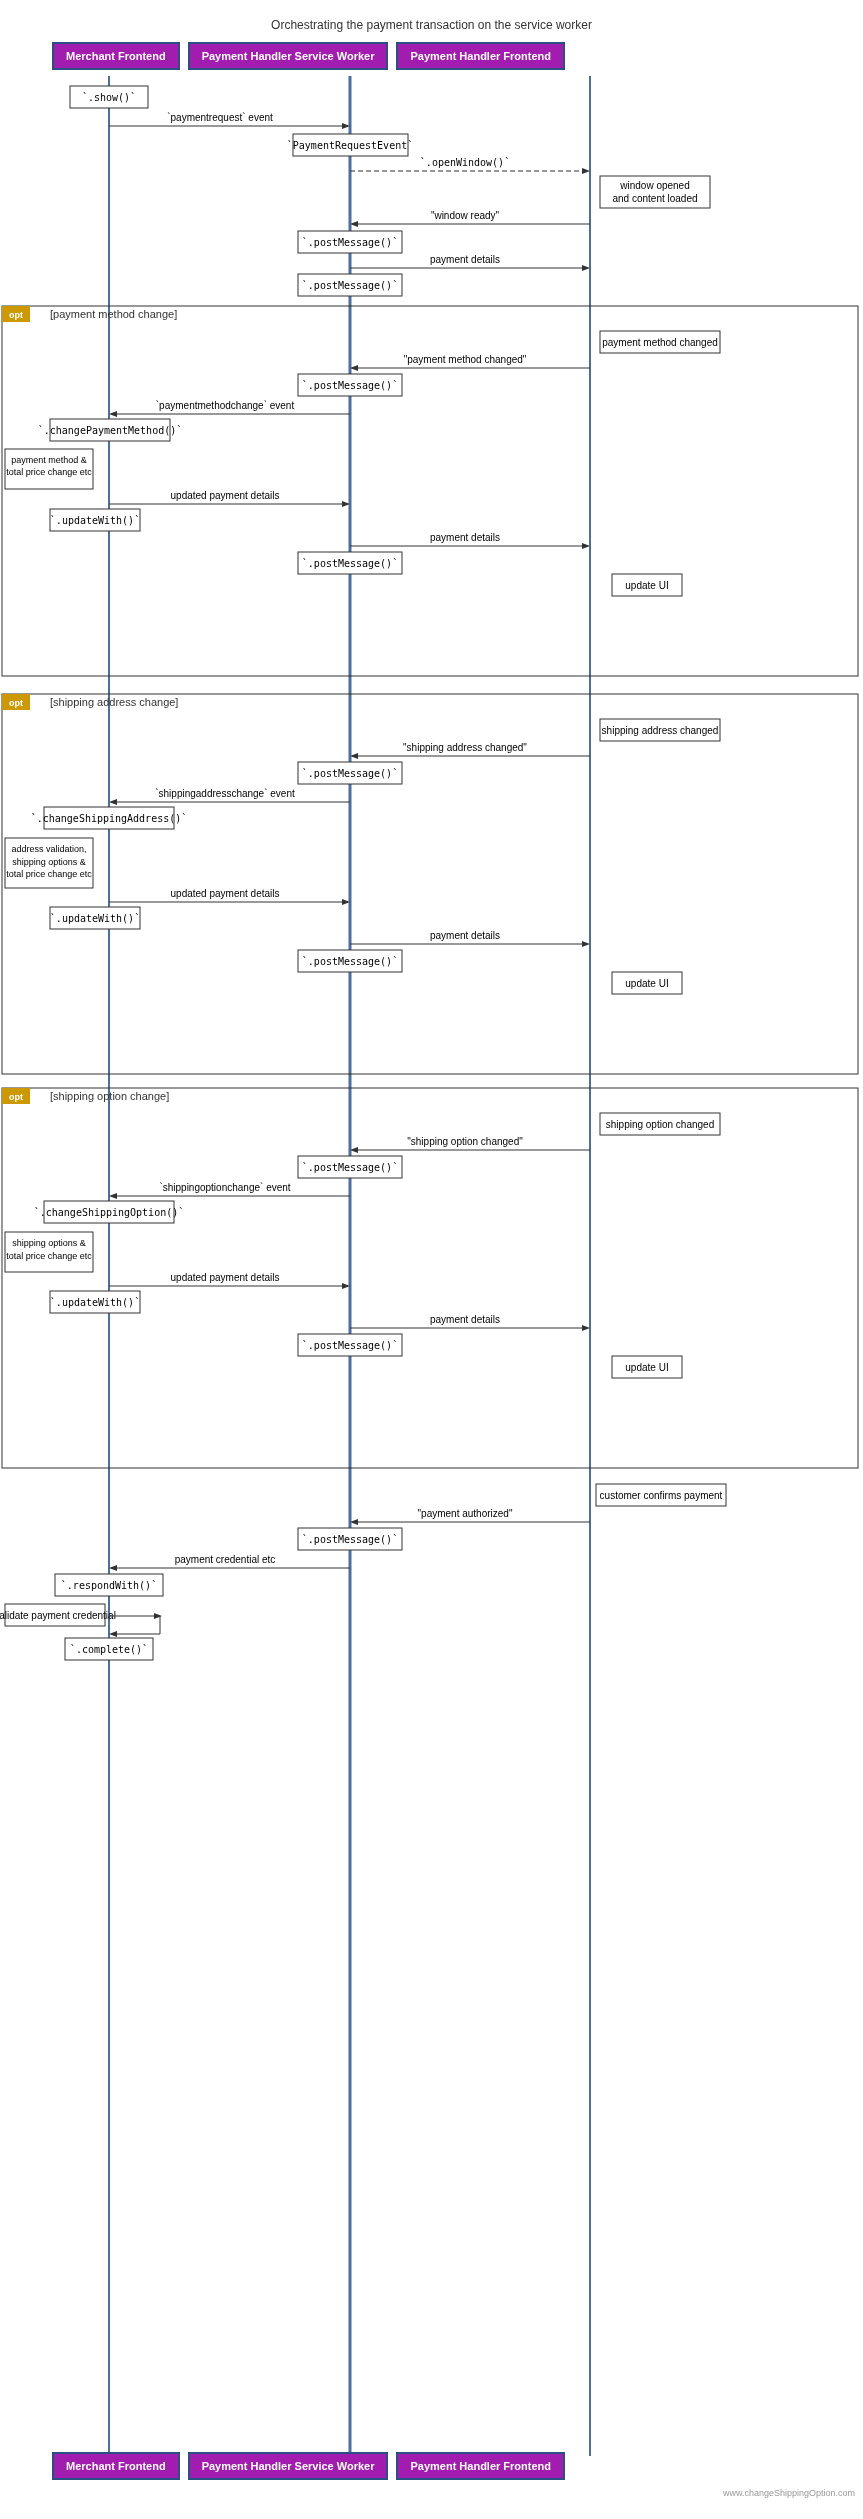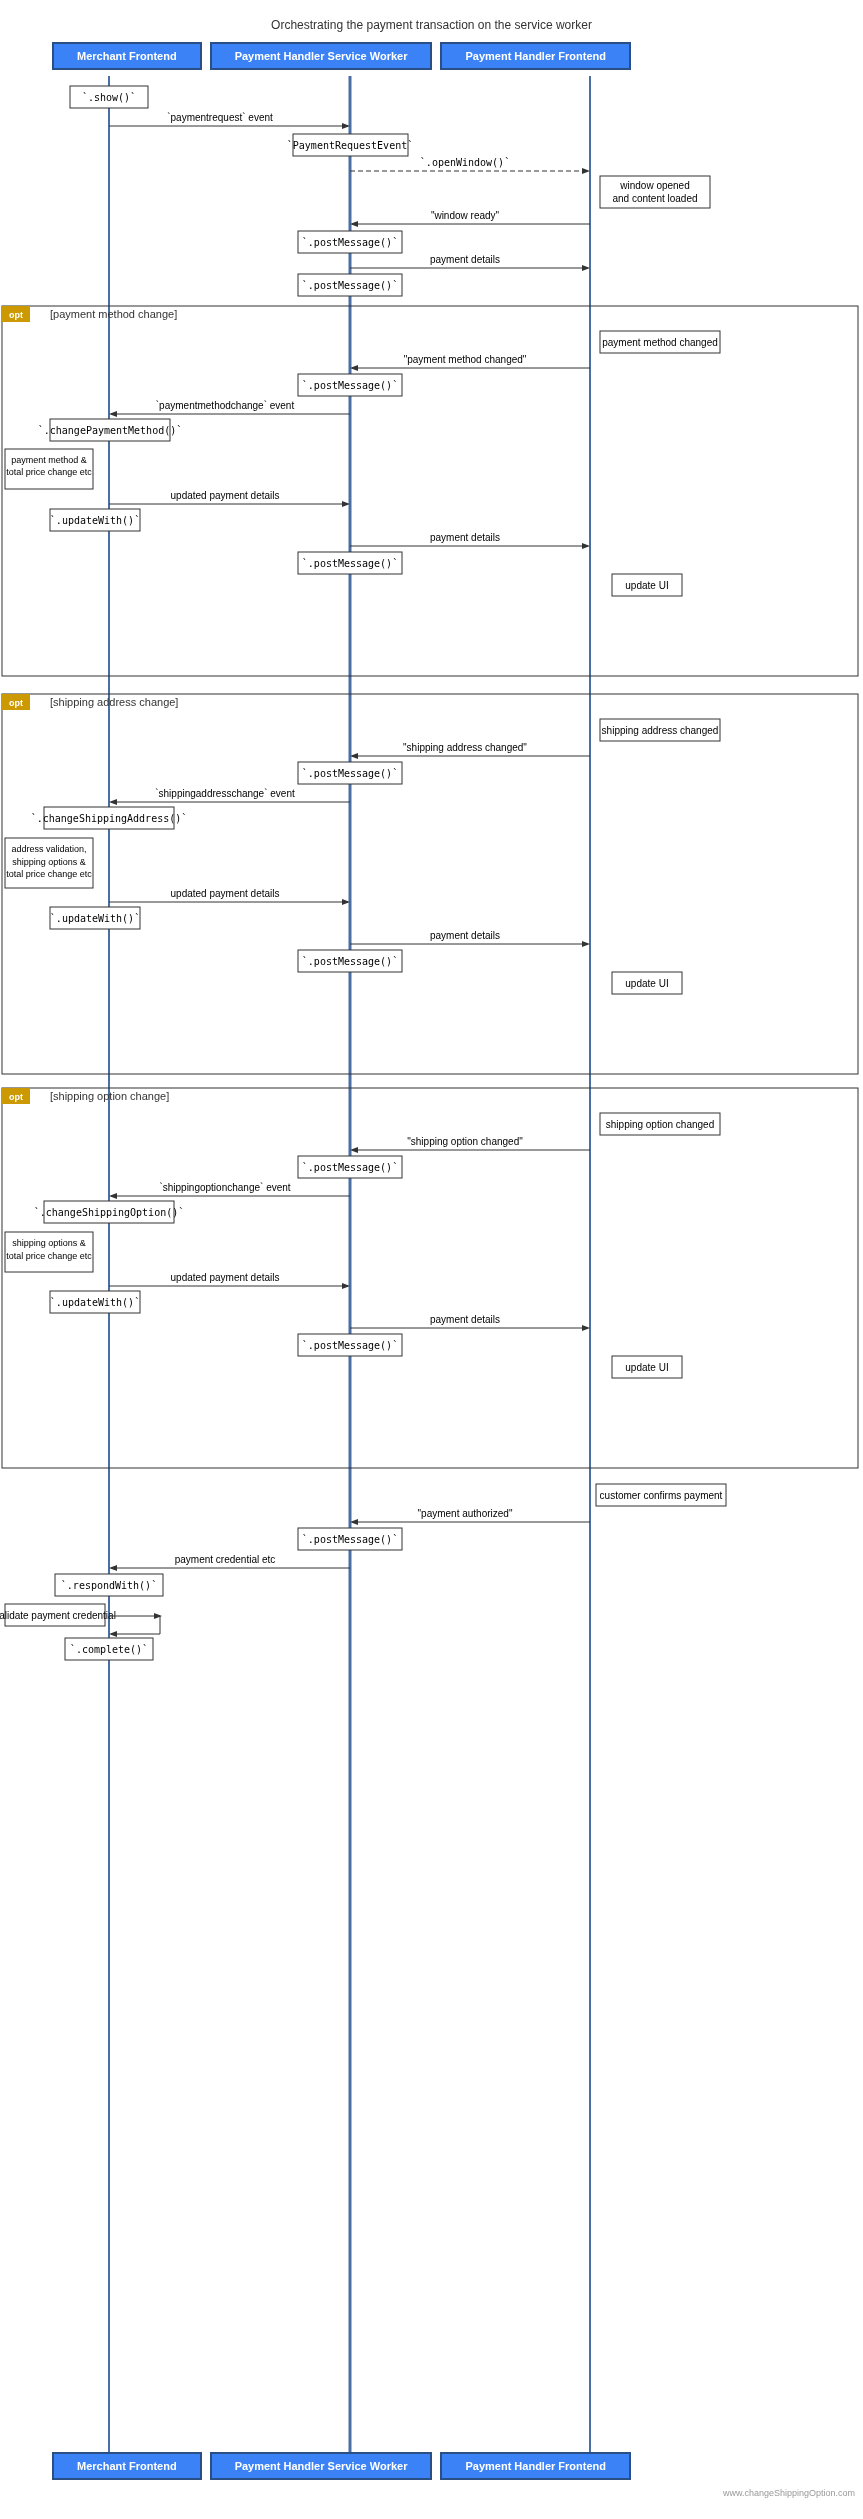--- a/index.html
+++ b/index.html
@@ -25,25 +25,25 @@
     
     .actors-row {
       display: flex;
       justify-content: center;
       gap: 0;
       padding: 6px 0;
       position: relative;
       z-index: 10;
     }
     .actor-box {
-      background: #3b82f6;
+      background: #a21caf;
       color: #fff;
       font-weight: bold;
       font-size: 11px;
-      padding: 6px 23px;
+      padding: 6px 12px;
       border: 2px solid #2a4f85;
       min-width: 110px;
       text-align: center;
     }
     
     .seq-svg {
       display: block;
       width: 863px;
     }
     

